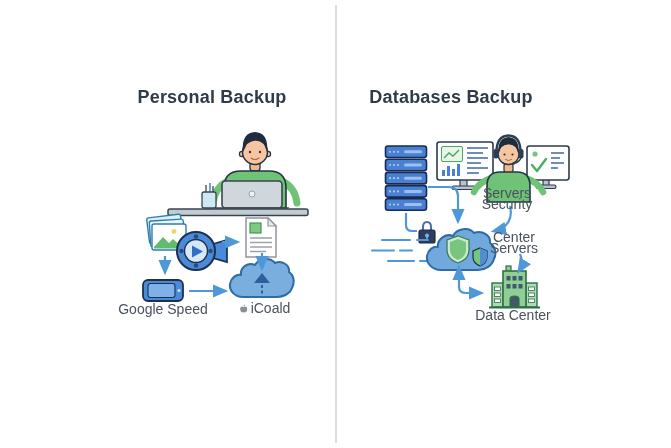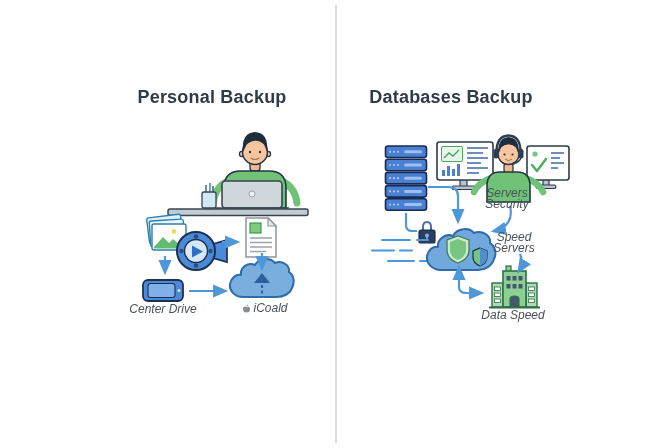--- a/index.html
+++ b/index.html
@@ -11,23 +11,22 @@
     position:absolute;left:335px;top:5px;width:1.5px;height:438px;
     background:#dcdcdc;
   }
   .title{
     position:absolute;top:87px;transform:translateX(-50%);
     font-size:18px;font-weight:600;letter-spacing:.2px;color:#2e3b49;
     white-space:nowrap;
   }
   .lbl{
     position:absolute;transform:translateX(-50%);
-    font-size:12px;color:#49525c;white-space:nowrap;text-align:center;
+    font-size:14px;color:#49525c;white-space:nowrap;text-align:center;
     line-height:11px;
-    font-style:italic;
   }
   .lbl-row{display:flex;align-items:center;gap:3px;justify-content:space-between;}
   svg{position:absolute;left:0;top:0;}
 </style>
 </head>
 <body>
 
 <div class="stage">
 
   <div class="divider"></div>
@@ -246,35 +245,35 @@
       <path d="M489,307.5 H540" stroke="#2f6f45" stroke-width="2"></path>
     </g>
 
     <path d="M428,187 H448 Q458,187 458,196 V221" stroke="#4e97d8" stroke-width="2.2" fill="none" marker-end="url(#ah)"></path>
     <path d="M510,206 C513,218 508,228 494,231" stroke="#4e97d8" stroke-width="2.2" fill="none" marker-end="url(#ah)"></path>
     <path d="M406,213 V225 Q406,231 412,231 H417" stroke="#4e97d8" stroke-width="2.2" fill="none"></path>
     <path d="M459,268 V287 Q459,293 466,293 H481" stroke="#4e97d8" stroke-width="2.2" fill="none" marker-start="url(#ahs)" marker-end="url(#ah)"></path>
     <path d="M520,254 Q524,263 519,271" stroke="#4e97d8" stroke-width="2.2" fill="none" marker-end="url(#ah)"></path>
   </svg>
 
-  <div class="lbl" style="left:163px;top:304px">Center Drive</div>
+  <div class="lbl" style="left:163px;top:304px">Google Speed</div>
 
   <div class="lbl lbl-row" style="left:265px;top:303px">
     <svg width="8" height="10" viewBox="0 0 10 12" style="position:static">
       <path d="M5 2.2 C5.3 1.2 6.2 0.6 7 0.5 C7 1.5 6.3 2.3 5.4 2.5 Z" fill="#8a9096"></path>
       <path d="M3.1 3 C1.6 3 0.6 4.4 0.6 6.1 C0.6 8.4 2.2 10.4 3.6 10.4 C4.2 10.4 4.5 10.1 5.1 10.1 C5.7 10.1 6 10.4 6.6 10.4 C8 10.4 9.5 8.3 9.5 6.2 C9.5 4.4 8.4 3 7 3 C6.3 3 5.8 3.4 5.1 3.4 C4.4 3.4 3.8 3 3.1 3 Z" fill="#8a9096"></path>
     </svg>
     <span>iCoald</span>
   </div>
 
   <div class="lbl" style="left:507px;top:188px">
     <div>Servers</div>
     <div>Security</div>
   </div>
 
   <div class="lbl" style="left:514px;top:232px">
-    <div>Speed</div>
+    <div>Center</div>
     <div>Servers</div>
   </div>
 
-  <div class="lbl" style="left:513px;top:310px">Data Speed</div>
+  <div class="lbl" style="left:513px;top:310px">Data Center</div>
 
 </div>
 
 </body></html>

